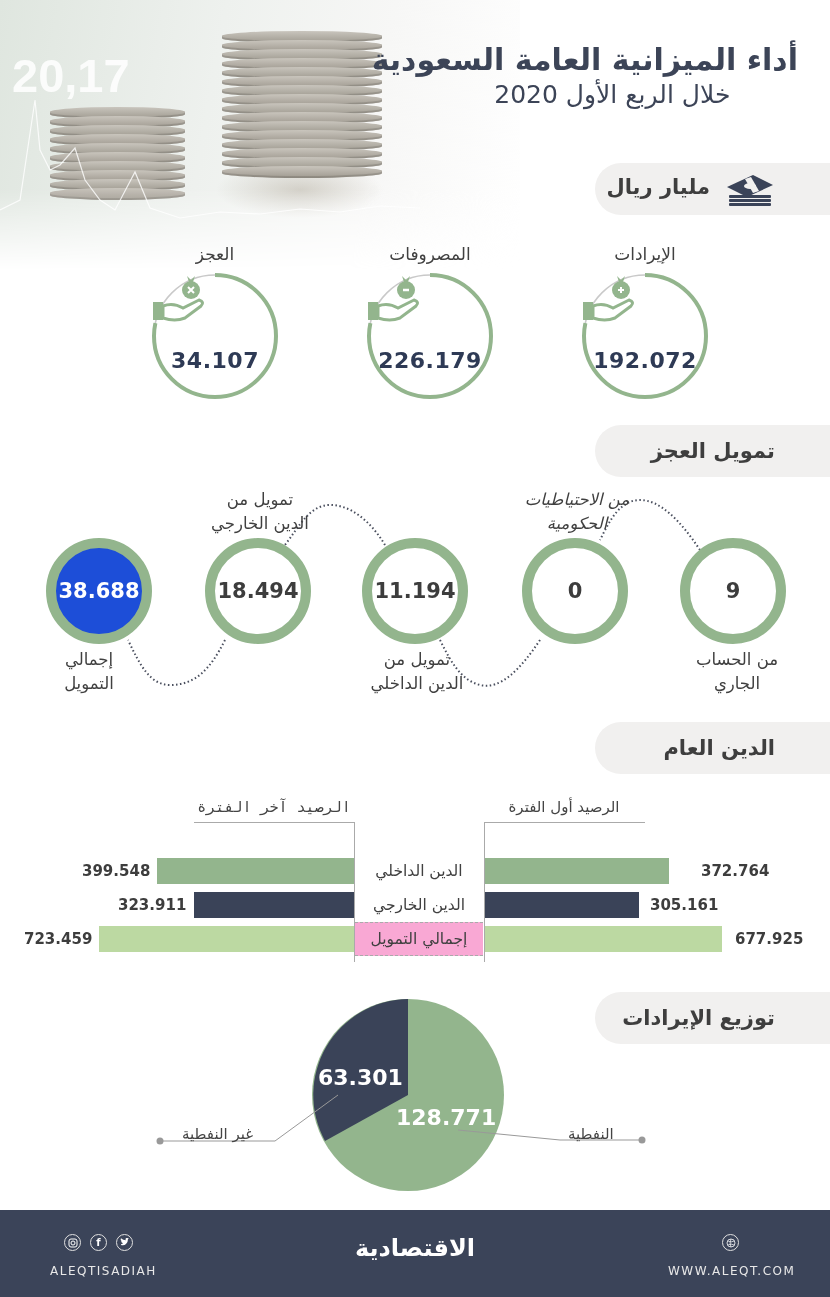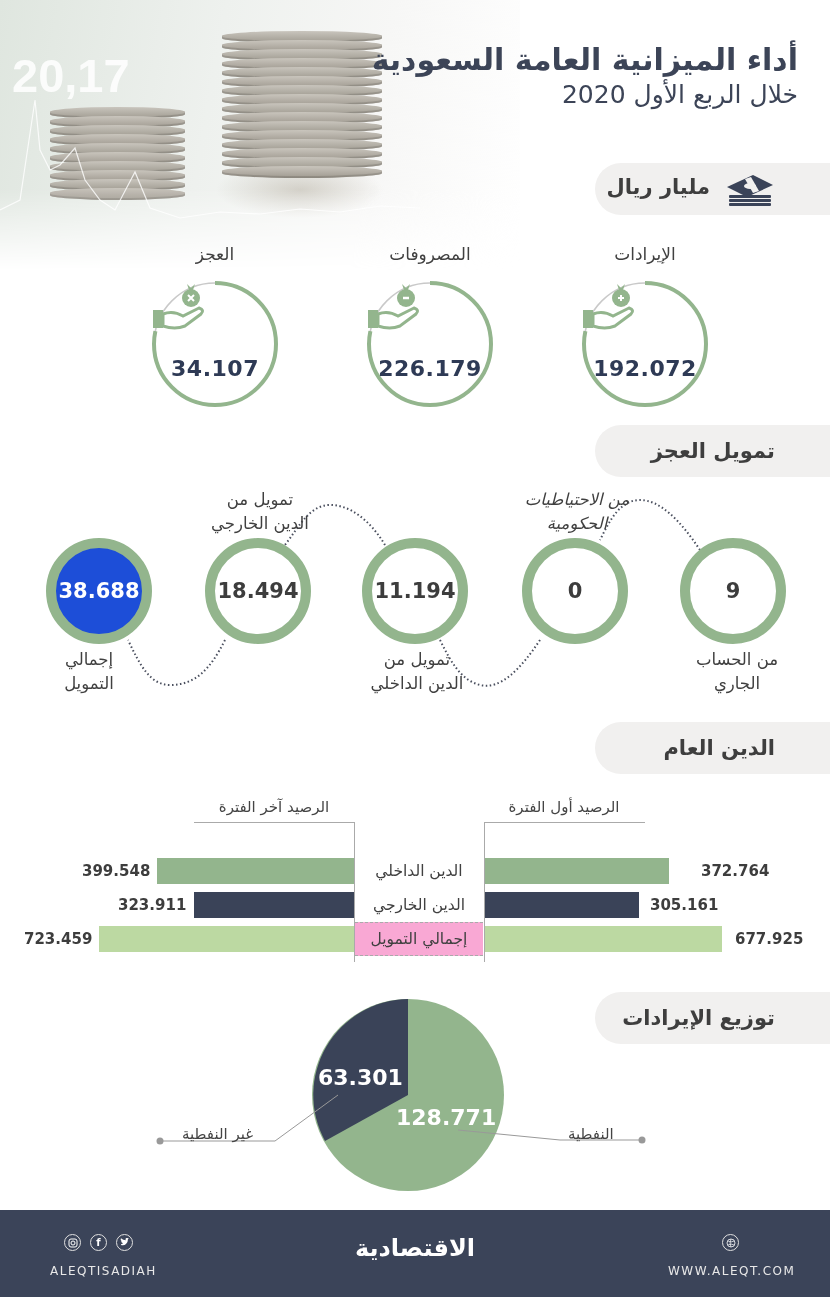--- a/index.html
+++ b/index.html
@@ -14,30 +14,30 @@
       linear-gradient(100deg, #dfe6df 0%, #eef1ee 40%, #f7f7f6 70%, rgba(255,255,255,0) 100%);
     -webkit-mask-image: linear-gradient(to bottom, #000 70%, transparent 100%);
             mask-image: linear-gradient(to bottom, #000 70%, transparent 100%);
   }
   .coin-stack { position: absolute; }
   .coin { height: 12px; border-radius: 50%/40%; background: linear-gradient(#c9c5bd, #9f9a90); margin-top: -3px; box-shadow: inset 0 -2px 0 rgba(0,0,0,0.12); }
   .bg-number { position: absolute; left: 12px; top: 48px; font-size: 47px; font-weight: bold; color: rgba(255,255,255,0.85); font-family: "Liberation Sans", sans-serif; }
 
   .title-block { position: absolute; right: 32px; top: 42px; text-align: right; direction: rtl; }
   .title-main { font-size: 30px; font-weight: bold; color: #3c4457; line-height: 36px; }
-  .title-sub { font-size: 25px; color: #3c4457; line-height: 34px; margin-left: 55px; text-align: right; }
+  .title-sub { font-size: 25px; color: #3c4457; line-height: 34px; margin-left: 55px; text-align: center; }
 
   .section-pill {
     position: absolute; right: 0; height: 52px; background: #f1f0ef;
     border-radius: 26px 0 0 26px; direction: rtl; display: flex; align-items: center;
     padding-right: 55px; font-weight: bold; font-size: 21px; color: #3e3e3e;
   }
 
   .stat { position: absolute; width: 130px; text-align: center; }
-  .stat-label { font-size: 17px; color: #404040; direction: rtl; margin-bottom: 16px; }
+  .stat-label { font-size: 17px; color: #404040; direction: rtl; margin-bottom: 8px; }
   .ring { width: 128px; height: 128px; position: relative; margin: 0 auto; }
   .ring svg { position: absolute; left: 0; top: 0; }
   .ring-value { position: absolute; left: 0; right: 0; top: 76px; text-align: center; font-size: 22px; font-weight: bold; color: #2e3a55; font-family: "DejaVu Sans", sans-serif; letter-spacing: 0.5px; }
   .ring-icon { position: absolute; left: 32px; top: 20px; }
 
   .fund-circle { position: absolute; width: 106px; height: 106px; border-radius: 50%; border: 10px solid #93b58d; background: #fff; display: flex; align-items: center; justify-content: center; font-size: 21px; font-weight: bold; color: #3d3d3d; }
   .fund-circle.filled { background: #1d4ed8; border-color: #93b58d; color: #fff; }
   .fund-label { position: absolute; font-size: 16.5px; color: #404040; direction: rtl; text-align: center; line-height: 24px; width: 150px; }
 
   .debt-header { position: absolute; font-size: 15px; color: #444; direction: rtl; text-align: center; }
@@ -211,21 +211,21 @@
   <div>إجمالي</div>
   <div>التمويل</div>
 </div>
 
 <div class="section-pill" style="top:722px; width:235px;">
   <span>الدين العام</span>
 </div>
 
 <div class="debt-header" style="left:485px; top:798px; width:158px;">الرصيد أول الفترة</div>
 <div class="debt-hline" style="left:485px; top:822px; width:160px;"></div>
-<div class="debt-header" style="left:194px; top:798px; width:160px;">الرصيد آخر الفترة</div>
+<div class="debt-header" style="left:194px; top:798px; width:160px;font-family:Liberation Mono, monospace;">الرصيد آخر الفترة</div>
 <div class="debt-hline" style="left:194px; top:822px; width:160px;"></div>
 <div class="debt-vline" style="left:354px; top:822px; height:140px;"></div>
 <div class="debt-vline" style="left:484px; top:822px; height:140px;"></div>
 
 <div class="bar" style="left:485px; top:858px; width:184px; background:#93b58d;"></div>
 <div class="bar-val" style="left:681px; top:858px;margin-left:20px;">372.764</div>
 <div class="bar" style="left:157px; top:858px; width:197px; background:#93b58d;"></div>
 <div class="bar-val" style="left:82px; top:858px;">399.548</div>
 <div class="row-label" style="left:355px; top:858px;">الدين الداخلي</div>
 

